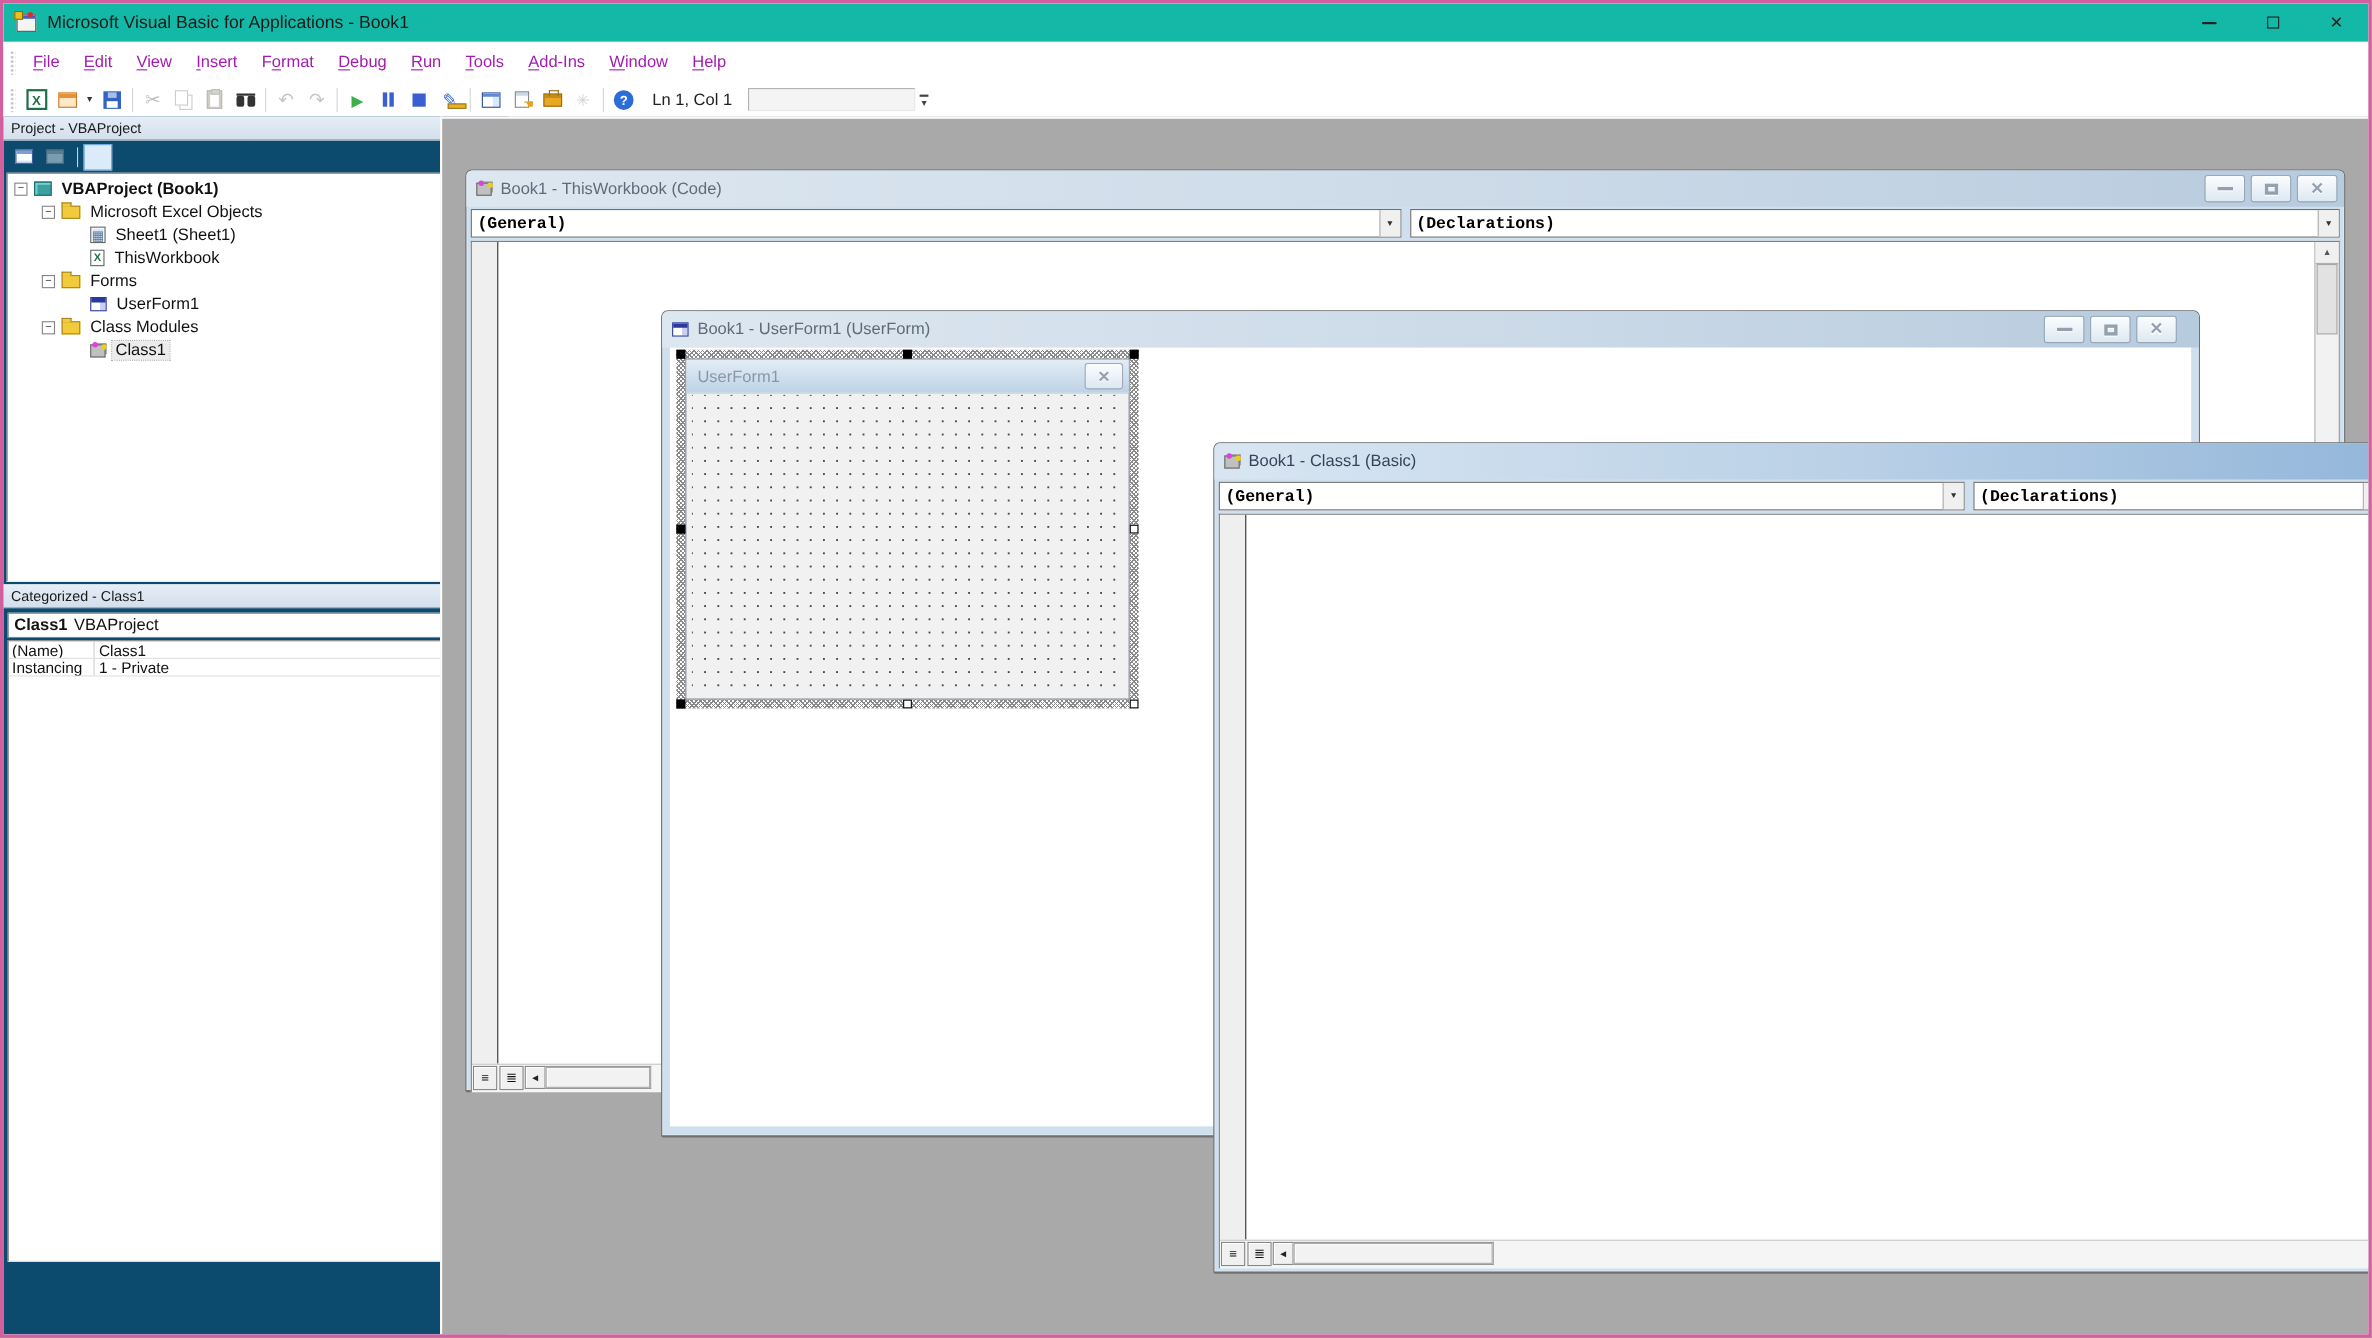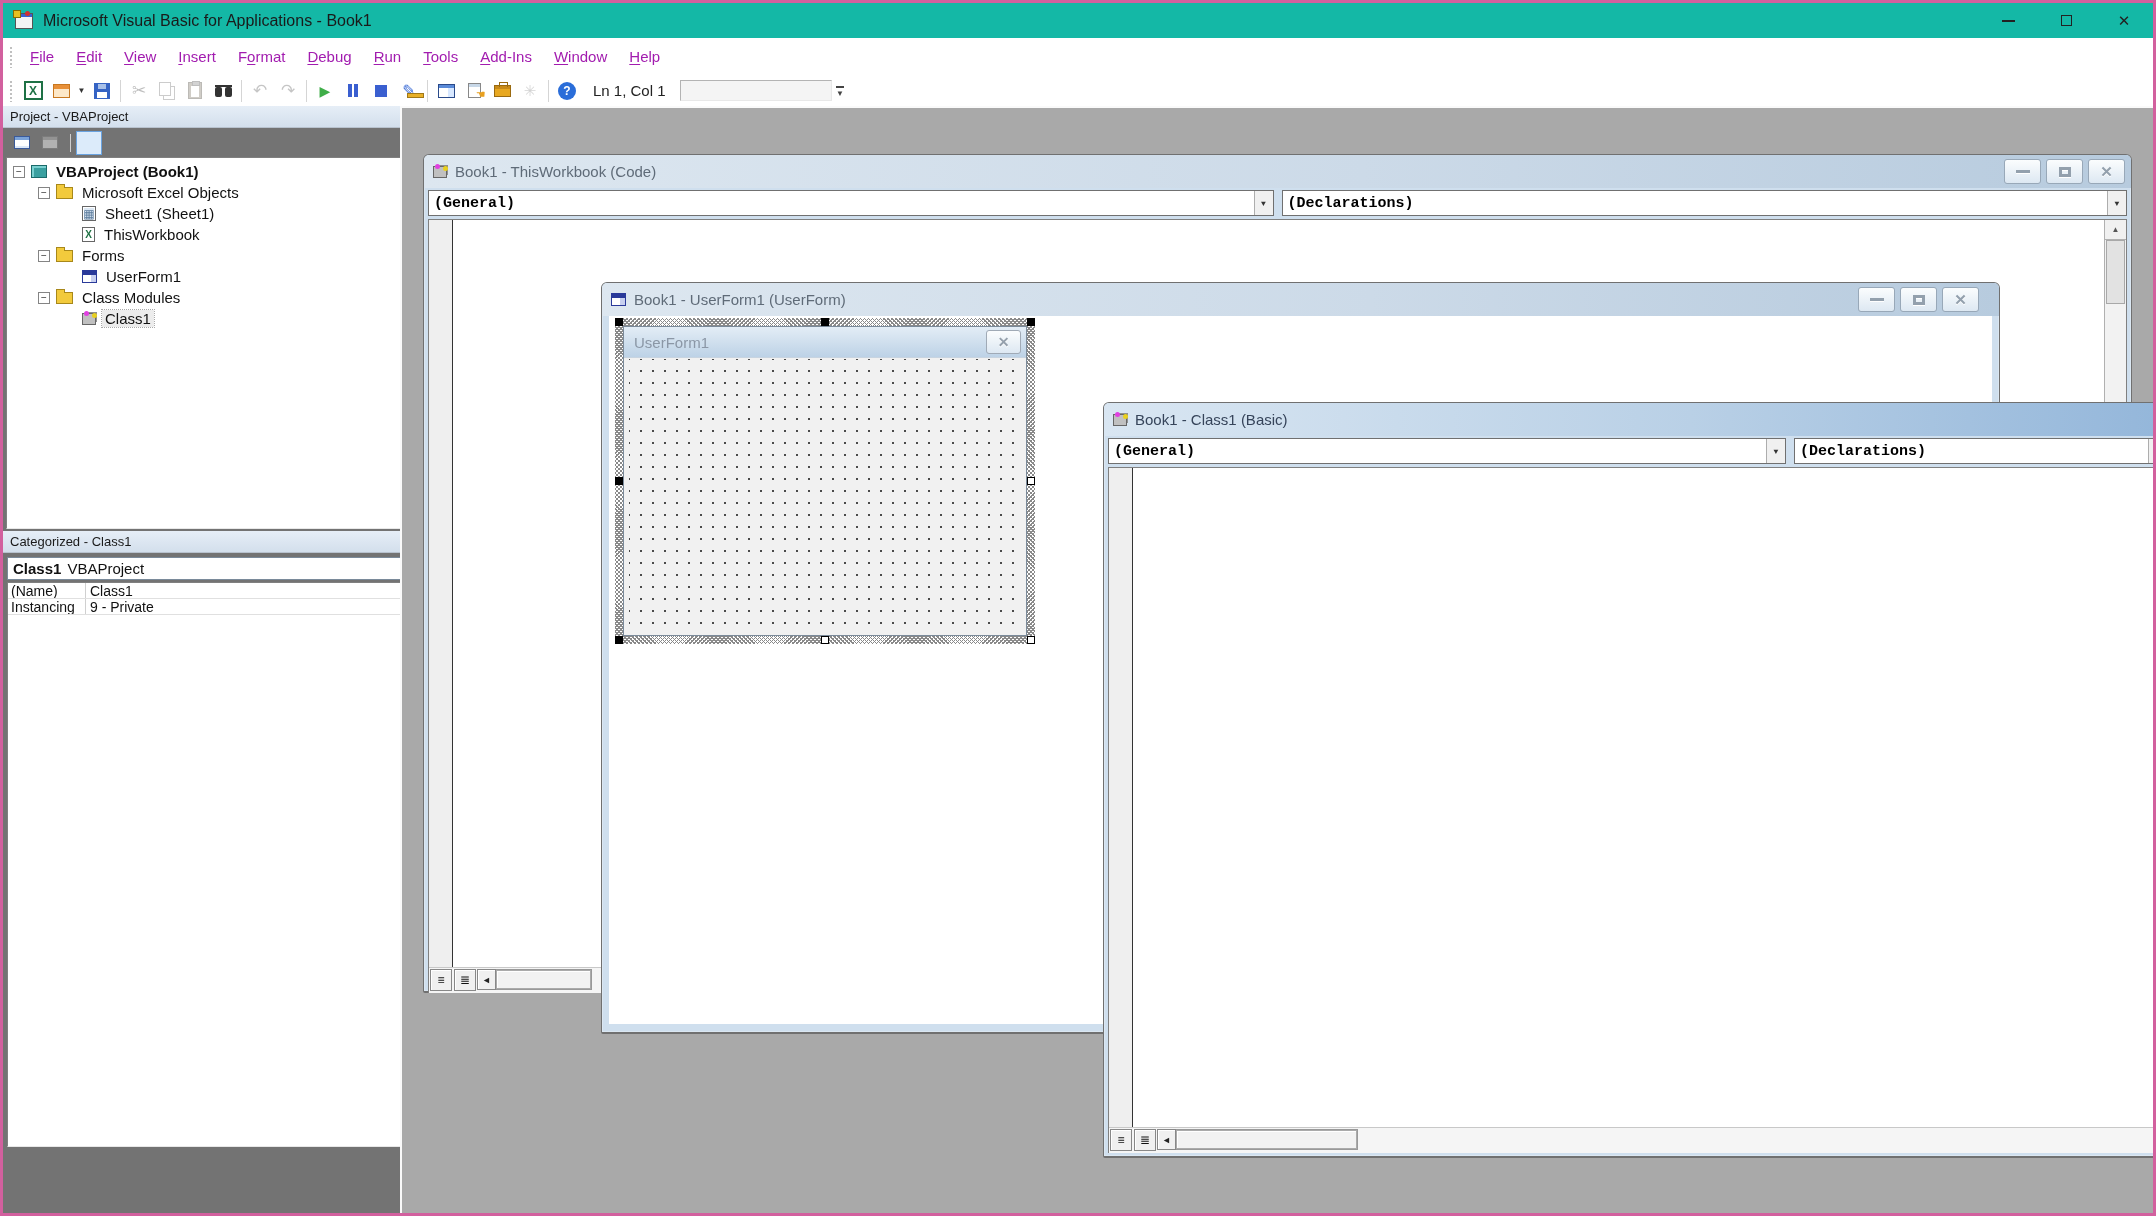--- a/index.html
+++ b/index.html
@@ -66,21 +66,21 @@
   .ic-properties-window{width:13px;height:15px;background:#fff;border:1px solid #888;box-shadow:inset 0 3px 0 #c8d8e8;}
   .ic-properties-window::after{content:"☚";position:absolute;right:-6px;bottom:-4px;font-size:11px;color:#e8a020;}
   .ic-toolbox{width:17px;height:12px;background:#e8a820;border:1px solid #9a6a10;box-shadow:inset 0 3px 0 #c88a18;}
   .ic-toolbox::before{content:"";position:absolute;top:-4px;left:4px;width:7px;height:4px;border:1px solid #9a6a10;border-bottom:none;}
   .ic-object-browser::before{content:"✳";font-size:15px;color:#999;}
   .ic-help{width:18px;height:18px;border-radius:50%;background:#2a6dd9;color:#fff;font-size:12px;font-weight:bold;}
   .ic-help::before{content:"?";}
 
   
   .main{position:absolute;left:0;top:103px;width:2150px;height:1107px;}
-  .dock{position:absolute;left:0;top:0;width:459px;height:1107px;background:#737373;border-right:1px solid #c8c8c8;}
+  .dock{position:absolute;left:0;top:0;width:459px;height:1107px;background:#0c4a6e;border-right:1px solid #c8c8c8;}
 
   .panel-header{height:22px;background:linear-gradient(180deg,#e6eef7,#d3dfec);border-bottom:1px solid #b8c2ce;
                 display:flex;align-items:center;font-size:13px;padding-left:7px;color:#1a1a1a;}
   .panel-close{margin-left:auto;margin-right:4px;width:21px;height:19px;background:#f6f6f6;border:1px solid #8a8a8a;
                display:flex;align-items:center;justify-content:center;font-size:14px;font-weight:bold;color:#111;}
 
   
   .proj-tools{height:29px;display:flex;align-items:center;padding-left:6px;position:relative;}
   .proj-tool{width:26px;height:24px;display:flex;align-items:center;justify-content:center;margin-right:2px;}
   .proj-tool.selected{border:1px solid #6aa3e0;background:#dcebfa;}
@@ -376,21 +376,21 @@
           <span>VBAProject</span>
           <span class="combo-btn">▼</span>
         </div>
         <div class="prop-grid">
             <div class="prop-row">
               <span class="prop-name">(Name)</span>
               <span class="prop-value">Class1</span>
             </div>
             <div class="prop-row">
               <span class="prop-name">Instancing</span>
-              <span class="prop-value">9 - Private</span>
+              <span class="prop-value">1 - Private</span>
             </div>
           </div>
       </div>
     </div>
 
     <div class="mdi">
 
       <div class="mdi-win win-tw">
         <div class="win-title inactive">
           <span class="win-icon ic ic-class"></span>

